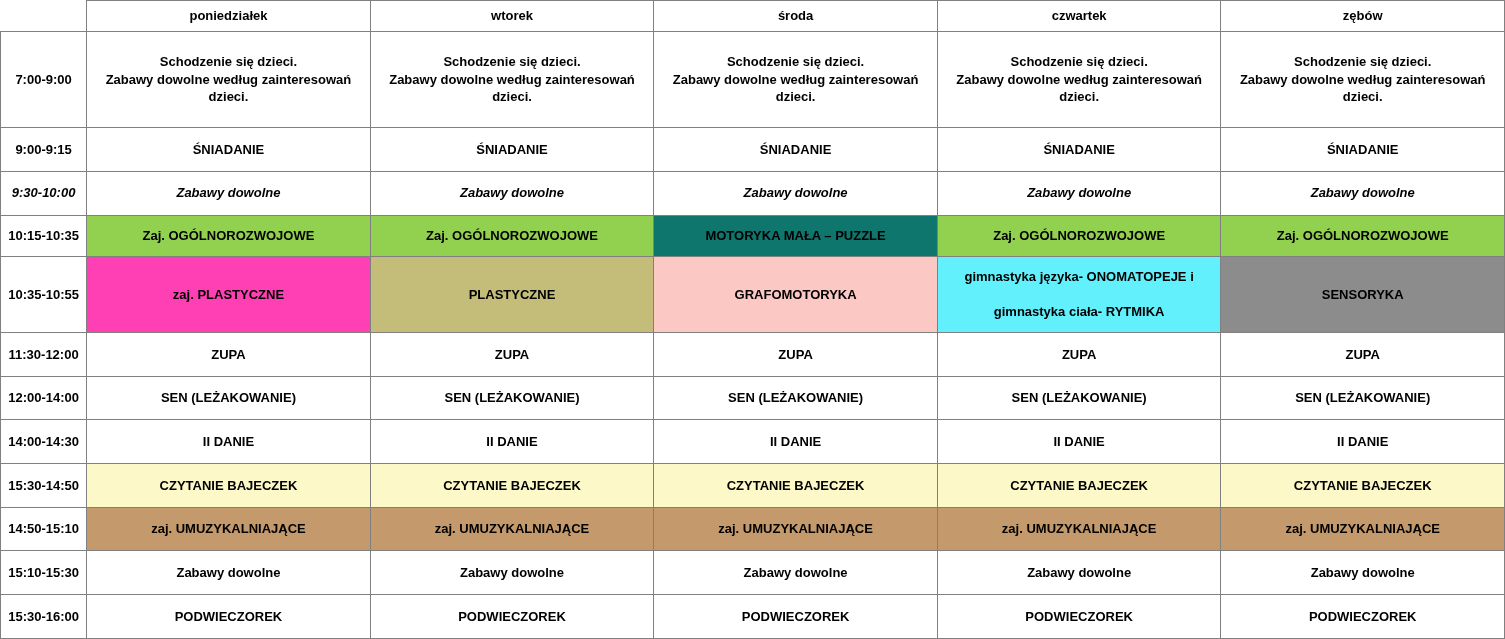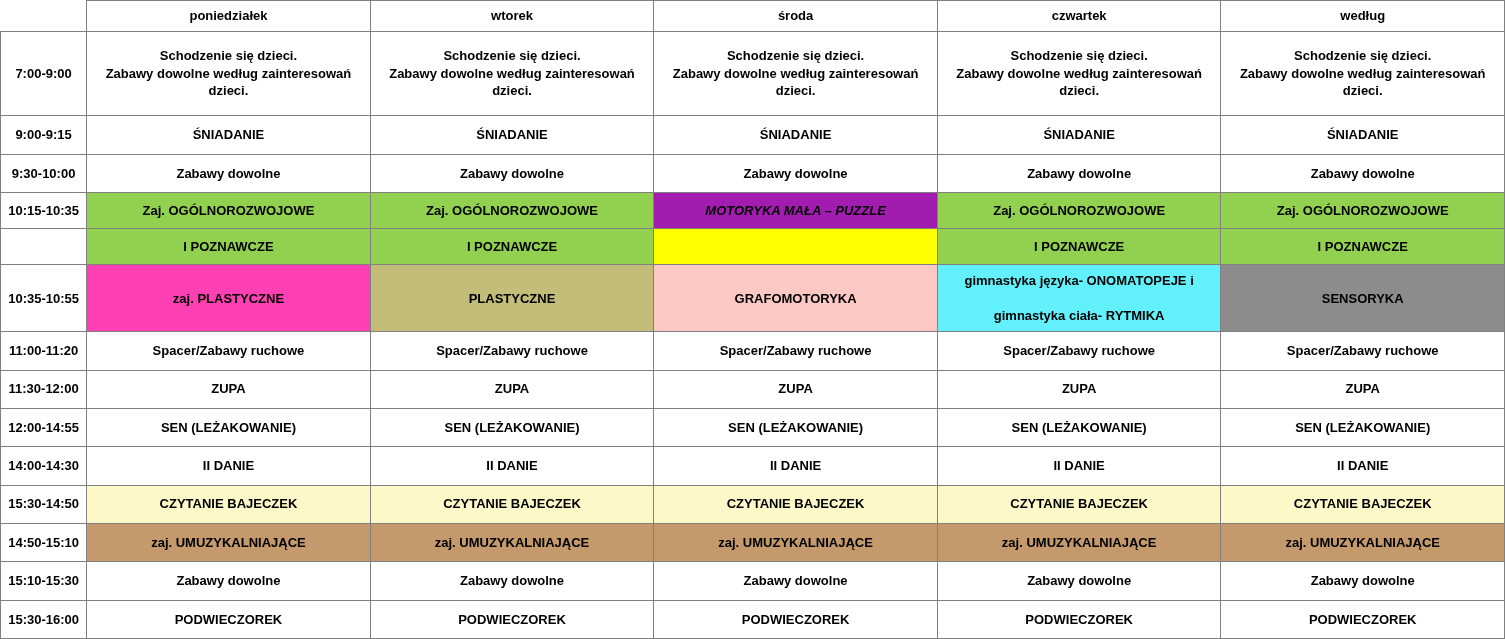--- a/index.html
+++ b/index.html
@@ -52,21 +52,21 @@
     background: #ffffff;
   }
   td.blanktime {
     border-left: 1px solid #ffffff;
     background: #ffffff;
   }
   .cell-multiline { white-space: pre-line; }
   tr.r-arrival td { height: 72px; }
   tr.r-sniadanie td { height: 30px; border-radius: 11px; }
   tr.r-hig td { height: 30px; }
-  tr.r-zabawy1 td { height: 30px; }
+  tr.r-zabawy1 td { height: 30px; font-style: italic; }
   tr.r-ii-sniadanie td { height: 30px; }
   tr.r-ogolno td { height: 28px; }
   tr.r-poznawcze td { height: 28px; }
   tr.r-spec td { height: 56px; }
   tr.r-spacer td { height: 30px; }
   tr.r-zupa td { height: 30px; }
   tr.r-sen td { height: 30px; }
   tr.r-danie td { height: 30px; }
   tr.r-czytanie td { height: 30px; }
   tr.r-umuzyk td { height: 30px; text-align: center; }
@@ -85,21 +85,21 @@
     <col class="daycol">
     <col class="daycol">
   </colgroup>
   <thead>
     <tr>
       <th class="corner"></th>
       <th>poniedziałek</th>
       <th>wtorek</th>
       <th>środa</th>
       <th>czwartek</th>
-      <th>według</th>
+      <th>zębów</th>
     </tr>
   </thead>
   <tbody>
     <tr class="r-arrival">
       <td class="time">7:00-9:00</td>
       <td class="cell-multiline" style="background-color: rgb(255, 255, 255);">Schodzenie się dzieci.
 Zabawy dowolne według zainteresowań dzieci.</td>
       <td class="cell-multiline" style="background-color: rgb(255, 255, 255);">Schodzenie się dzieci.
 Zabawy dowolne według zainteresowań dzieci.</td>
       <td class="cell-multiline" style="background-color: rgb(255, 255, 255);">Schodzenie się dzieci.
@@ -122,60 +122,44 @@
       <td style="background-color: rgb(255, 255, 255);">Zabawy dowolne</td>
       <td style="background-color: rgb(255, 255, 255);">Zabawy dowolne</td>
       <td style="background-color: rgb(255, 255, 255);">Zabawy dowolne</td>
       <td style="background-color: rgb(255, 255, 255);">Zabawy dowolne</td>
       <td style="background-color: rgb(255, 255, 255);">Zabawy dowolne</td>
     </tr>
     <tr class="r-ogolno">
       <td class="time">10:15-10:35</td>
       <td style="background-color: rgb(146, 208, 80);">Zaj. OGÓLNOROZWOJOWE</td>
       <td style="background-color: rgb(146, 208, 80);">Zaj. OGÓLNOROZWOJOWE</td>
-      <td style="background-color: #a21caf; font-style: italic;">MOTORYKA MAŁA – PUZZLE</td>
-      <td style="background-color: rgb(146, 208, 80);">Zaj. OGÓLNOROZWOJOWE</td>
-      <td style="background-color: rgb(146, 208, 80);">Zaj. OGÓLNOROZWOJOWE</td>
-    </tr>
-    <tr class="r-poznawcze">
-      <td class="blanktime"></td>
-      <td style="background-color: rgb(146, 208, 80);">I POZNAWCZE</td>
-      <td style="background-color: rgb(146, 208, 80);">I POZNAWCZE</td>
-      <td style="background-color: rgb(255, 255, 0);"></td>
-      <td style="background-color: rgb(146, 208, 80);">I POZNAWCZE</td>
-      <td style="background-color: rgb(146, 208, 80);">I POZNAWCZE</td>
+      <td style="background-color: #0f766e;">MOTORYKA MAŁA – PUZZLE</td>
+      <td style="background-color: rgb(146, 208, 80);">Zaj. OGÓLNOROZWOJOWE</td>
+      <td style="background-color: rgb(146, 208, 80);">Zaj. OGÓLNOROZWOJOWE</td>
     </tr>
     <tr class="r-spec">
       <td class="time">10:35-10:55</td>
       <td style="background-color: rgb(255, 64, 180);">zaj. PLASTYCZNE</td>
       <td style="background-color: rgb(196, 189, 122);">PLASTYCZNE</td>
       <td style="background-color: rgb(251, 200, 196);">GRAFOMOTORYKA</td>
       <td class="cell-multiline" style="background-color: rgb(97, 240, 252);">gimnastyka języka- ONOMATOPEJE   i
 
 gimnastyka ciała- RYTMIKA</td>
       <td style="background-color: rgb(140, 140, 140);">SENSORYKA</td>
     </tr>
-    <tr class="r-spacer">
-      <td class="time">11:00-11:20</td>
-      <td style="background-color: rgb(255, 255, 255);">Spacer/Zabawy ruchowe</td>
-      <td style="background-color: rgb(255, 255, 255);">Spacer/Zabawy ruchowe</td>
-      <td style="background-color: rgb(255, 255, 255);">Spacer/Zabawy ruchowe</td>
-      <td style="background-color: rgb(255, 255, 255);">Spacer/Zabawy ruchowe</td>
-      <td style="background-color: rgb(255, 255, 255);">Spacer/Zabawy ruchowe</td>
-    </tr>
     <tr class="r-zupa">
       <td class="time">11:30-12:00</td>
       <td style="background-color: rgb(255, 255, 255);">ZUPA</td>
       <td style="background-color: rgb(255, 255, 255);">ZUPA</td>
       <td style="background-color: rgb(255, 255, 255);">ZUPA</td>
       <td style="background-color: rgb(255, 255, 255);">ZUPA</td>
       <td style="background-color: rgb(255, 255, 255);">ZUPA</td>
     </tr>
     <tr class="r-sen">
-      <td class="time">12:00-14:55</td>
+      <td class="time">12:00-14:00</td>
       <td style="background-color: rgb(255, 255, 255);">SEN (LEŻAKOWANIE)</td>
       <td style="background-color: rgb(255, 255, 255);">SEN (LEŻAKOWANIE)</td>
       <td style="background-color: rgb(255, 255, 255);">SEN (LEŻAKOWANIE)</td>
       <td style="background-color: rgb(255, 255, 255);">SEN (LEŻAKOWANIE)</td>
       <td style="background-color: rgb(255, 255, 255);">SEN (LEŻAKOWANIE)</td>
     </tr>
     <tr class="r-danie">
       <td class="time">14:00-14:30</td>
       <td style="background-color: rgb(255, 255, 255);">II DANIE</td>
       <td style="background-color: rgb(255, 255, 255);">II DANIE</td>

